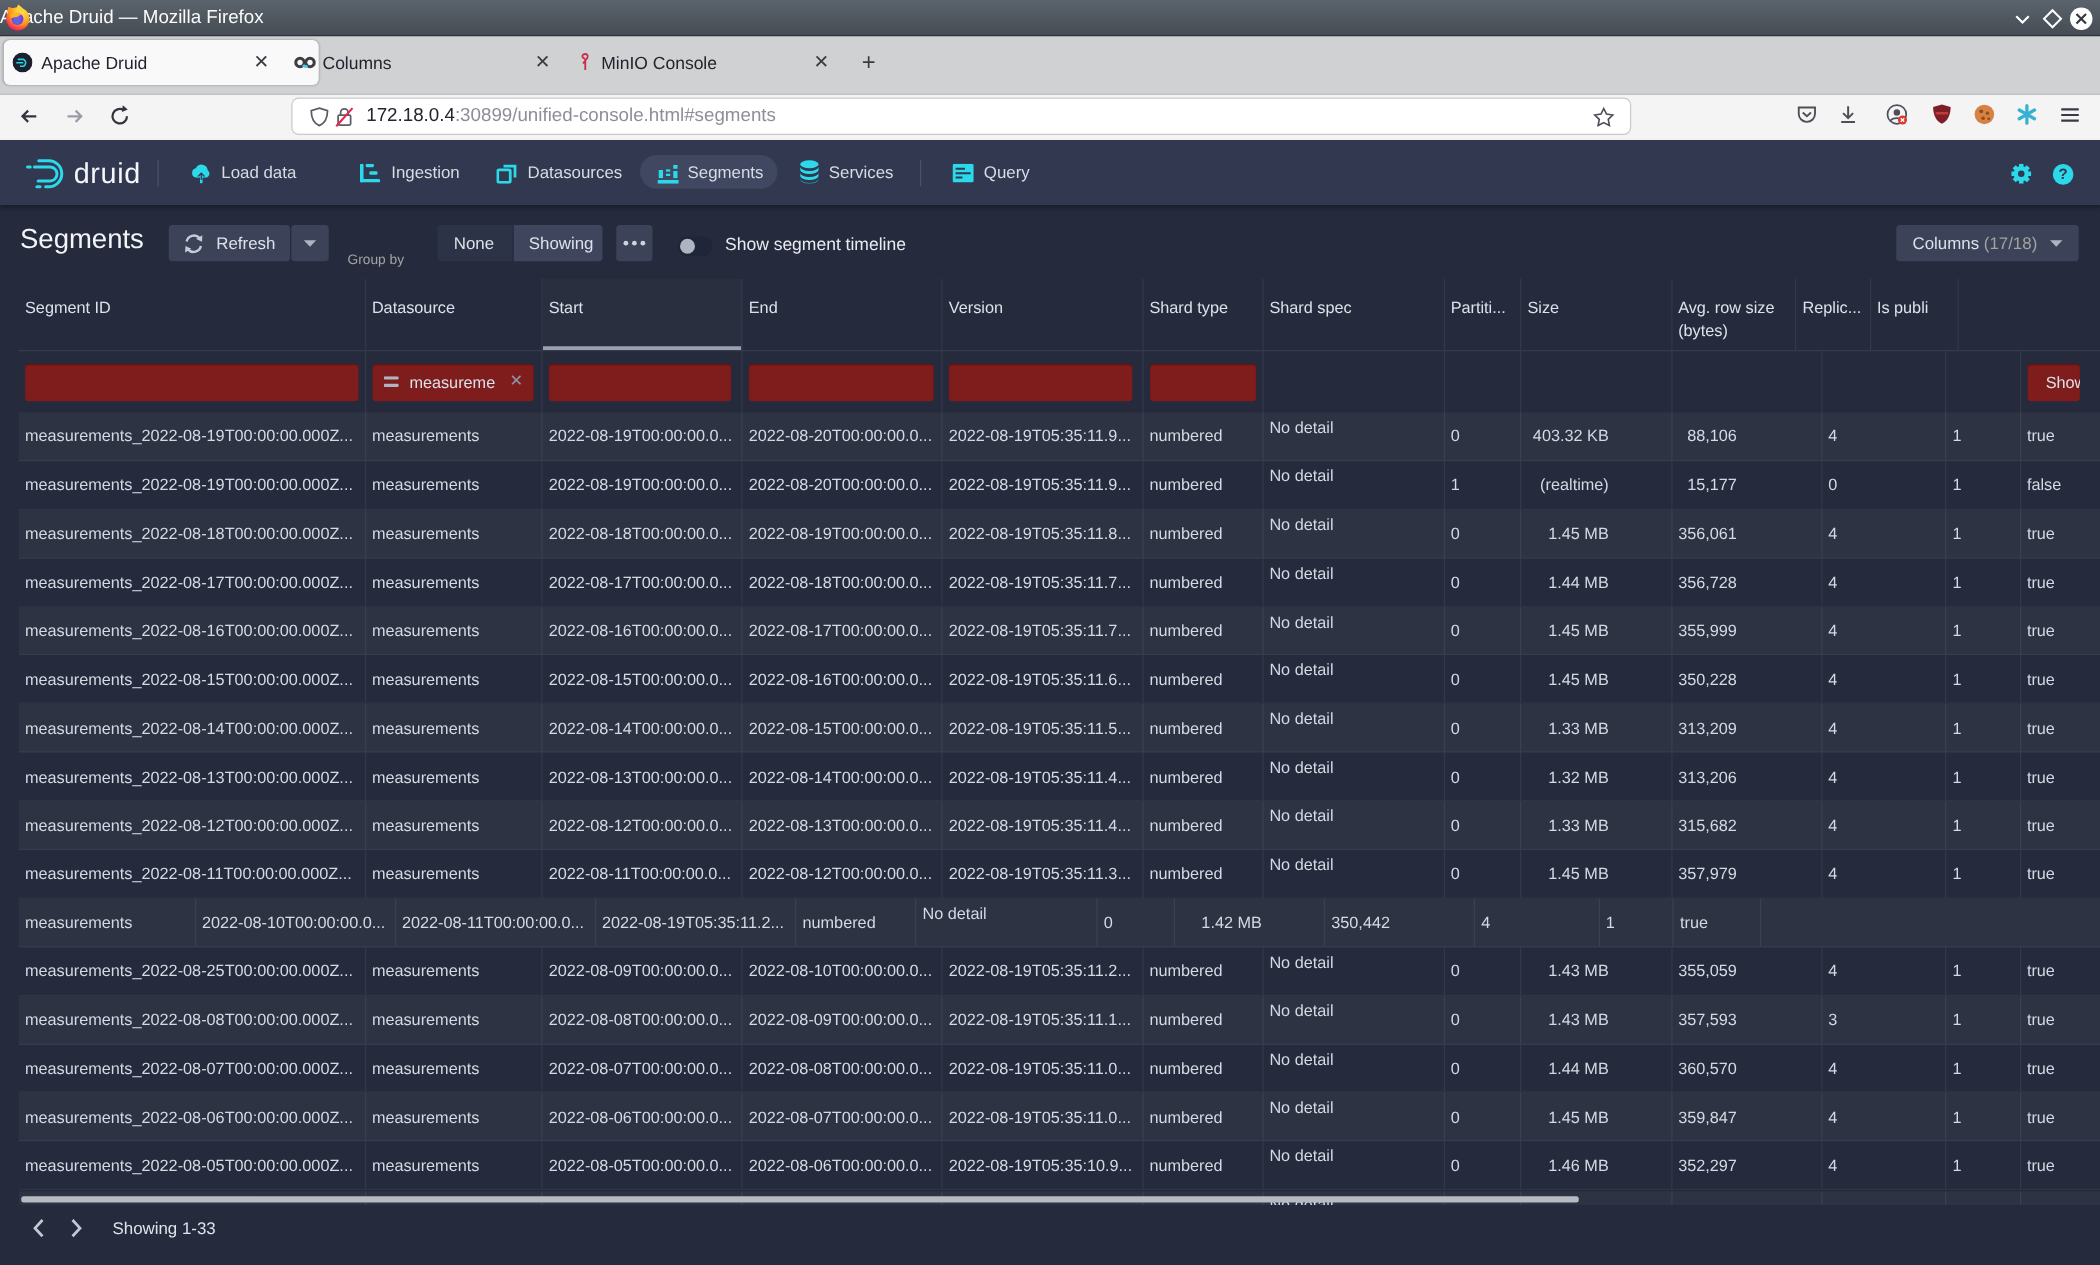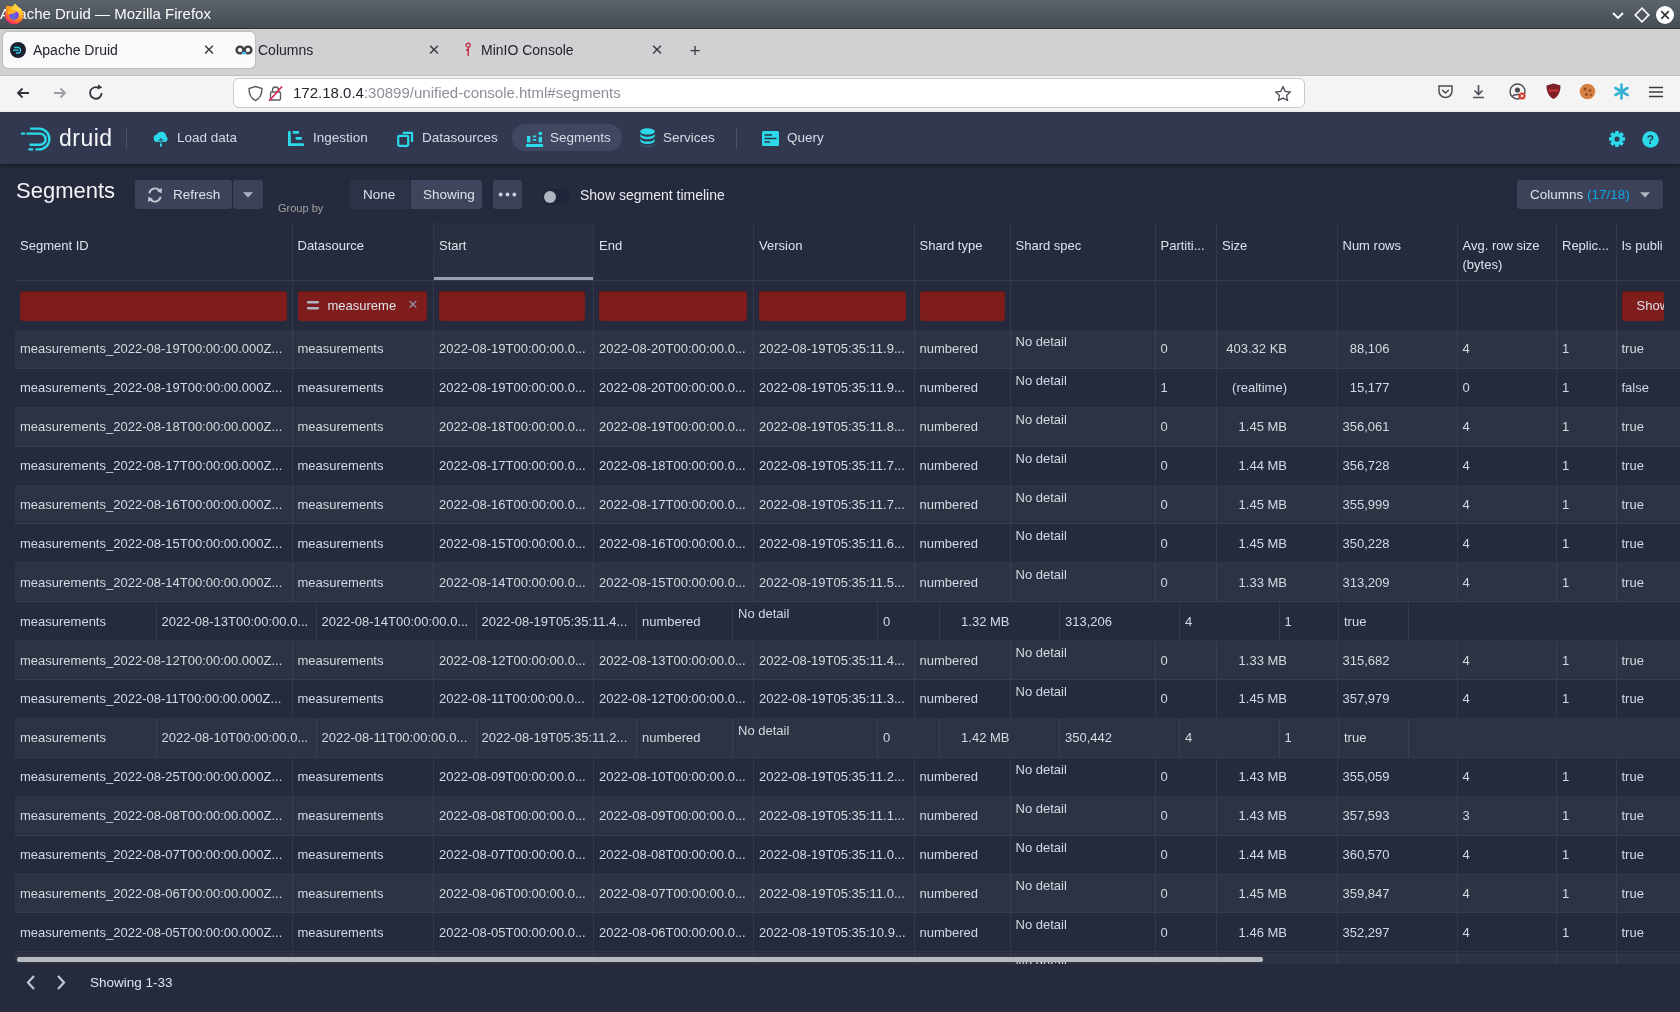--- a/index.html
+++ b/index.html
@@ -42,21 +42,21 @@
 .btn{position:absolute;top:180px;height:29px;background:#3c4258;border-radius:3px;
  color:#dde1ea;font-size:13.5px}
 .btn .lbl{position:absolute;top:7px;line-height:15px}
 #lbl-groupby{position:absolute;left:278px;top:202px;font-size:11px;color:#a3a3a3}
 #btn-none{left:350px;width:60px;background:#2d3346;border-radius:3px 0 0 3px}
 #btn-interval{left:411px;width:71px;background:#3e455c;border-radius:0 3px 3px 0}
 #toggle{position:absolute;left:542px;top:189px;width:28px;height:16px;border-radius:8px;background:#20263a}
 #toggle .knob{position:absolute;left:2px;top:2px;width:12px;height:12px;border-radius:6px;background:#aeb4c0}
 #lbl-toggle{position:absolute;left:580px;top:187px;font-size:14px;color:#e8ebf1}
 #btn-cols{left:1517px;width:146px;background:#3c4257}
-#btn-cols .grey{color:#0ea5e9}
+#btn-cols .grey{color:#a3a3a3}
 
 
 #table{position:absolute;left:15px;top:223px;width:1665px}
 .tr{display:flex;width:1865px}
 .td{flex:none;border-right:1px solid rgba(255,255,255,.065);padding-left:5px;
  font-size:13px;color:#d4d9e3;display:flex;align-items:center;overflow:hidden;white-space:nowrap}
 .c0{width:277.5px}
 .c1{width:141.5px}
 .c2{width:160px}
 .c3{width:160px}
@@ -334,21 +334,20 @@
  <div id="thead" class="tr">
   <div class="td c0">Segment ID</div>
   <div class="td c1">Datasource</div>
   <div class="td c2 sorted">Start</div>
   <div class="td c3">End</div>
   <div class="td c4">Version</div>
   <div class="td c5">Shard type</div>
   <div class="td c6">Shard spec</div>
   <div class="td c7">Partiti...</div>
   <div class="td c8">Size</div>
-  <div class="td c9">Num rows</div>
   <div class="td c10">Avg. row size (bytes)</div>
   <div class="td c11">Replic...</div>
   <div class="td c12">Is publi</div>
  </div>
  <div id="tfilter" class="tr">
   <div class="td c0">
         <div class="finput" style="width:267px"></div>
       </div>
   <div class="td c1">
         <div class="finput" style="width:129px;position:relative;color:#dde1ea">
@@ -512,20 +511,21 @@
           <span class="num sz">1.33 MB</span>
         </div>
 <div class="td c9">
           <span class="num nr">313,209</span>
         </div>
 <div class="td c10">4</div>
 <div class="td c11">1</div>
 <div class="td c12">true</div>
 </div>
 <div class="tr">
+<div class="td c0">measurements_2022-08-13T00:00:00.000Z...</div>
 <div class="td c1">measurements</div>
 <div class="td c2">2022-08-13T00:00:00.0...</div>
 <div class="td c3">2022-08-14T00:00:00.0...</div>
 <div class="td c4">2022-08-19T05:35:11.4...</div>
 <div class="td c5">numbered</div>
 <div class="td c6 top">No detail</div>
 <div class="td c7">0</div>
 <div class="td c8">
           <span class="num sz">1.32 MB</span>
         </div>

